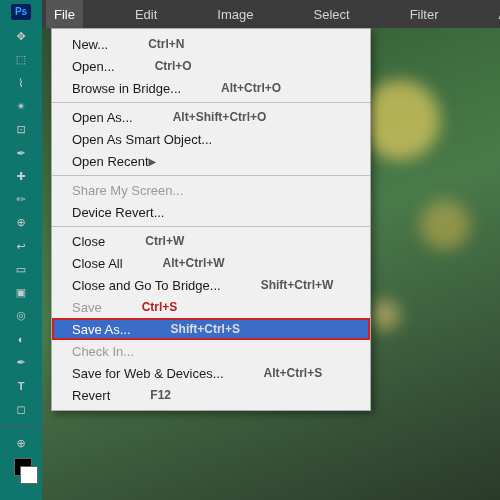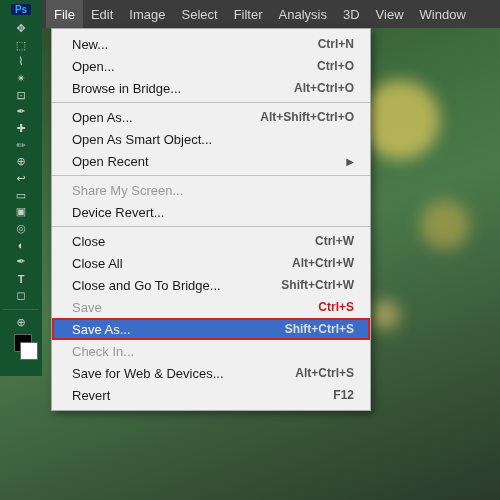--- a/index.html
+++ b/index.html
@@ -28,22 +28,22 @@
       position: absolute;
       border-radius: 50%;
       filter: blur(8px);
     }
 
     
     .toolbar {
       position: absolute;
       left: 0; top: 0;
       width: 42px;
-      height: 376px;
-      background: #14532d;
+      height: 500px;
+      background: #0f766e;
       z-index: 10;
       display: flex;
       flex-direction: column;
       align-items: center;
       padding-top: 4px;
       gap: 2px;
     }
     .toolbar-btn {
       width: 36px;
       height: 24px;
@@ -60,20 +60,21 @@
     .menubar {
       position: absolute;
       top: 0; left: 42px;
       right: 0;
       height: 28px;
       background: #3c3c3c;
       z-index: 20;
       display: flex;
       align-items: center;
       padding: 0 4px;
+      gap: 44px;
     }
     .ps-logo {
       background: #001f5c;
       color: #31a8ff;
       font-weight: bold;
       font-size: 10px;
       width: 20px;
       height: 18px;
       display: flex;
       align-items: center;
@@ -102,21 +103,20 @@
       width: 320px;
       background: #f0f0f0;
       border: 1px solid #aaa;
       box-shadow: 3px 3px 8px rgba(0,0,0,0.4);
       z-index: 100;
       padding: 4px 0;
     }
     .dd-item {
       display: flex;
       align-items: center;
-      justify-content: space-between;
       padding: 3px 16px 3px 20px;
       color: #1a1a1a;
       cursor: pointer;
       font-size: 13px;
       white-space: nowrap;
       min-height: 22px;
     }
     .dd-item.highlighted {
       background: #3a6cc8;
       color: white;

